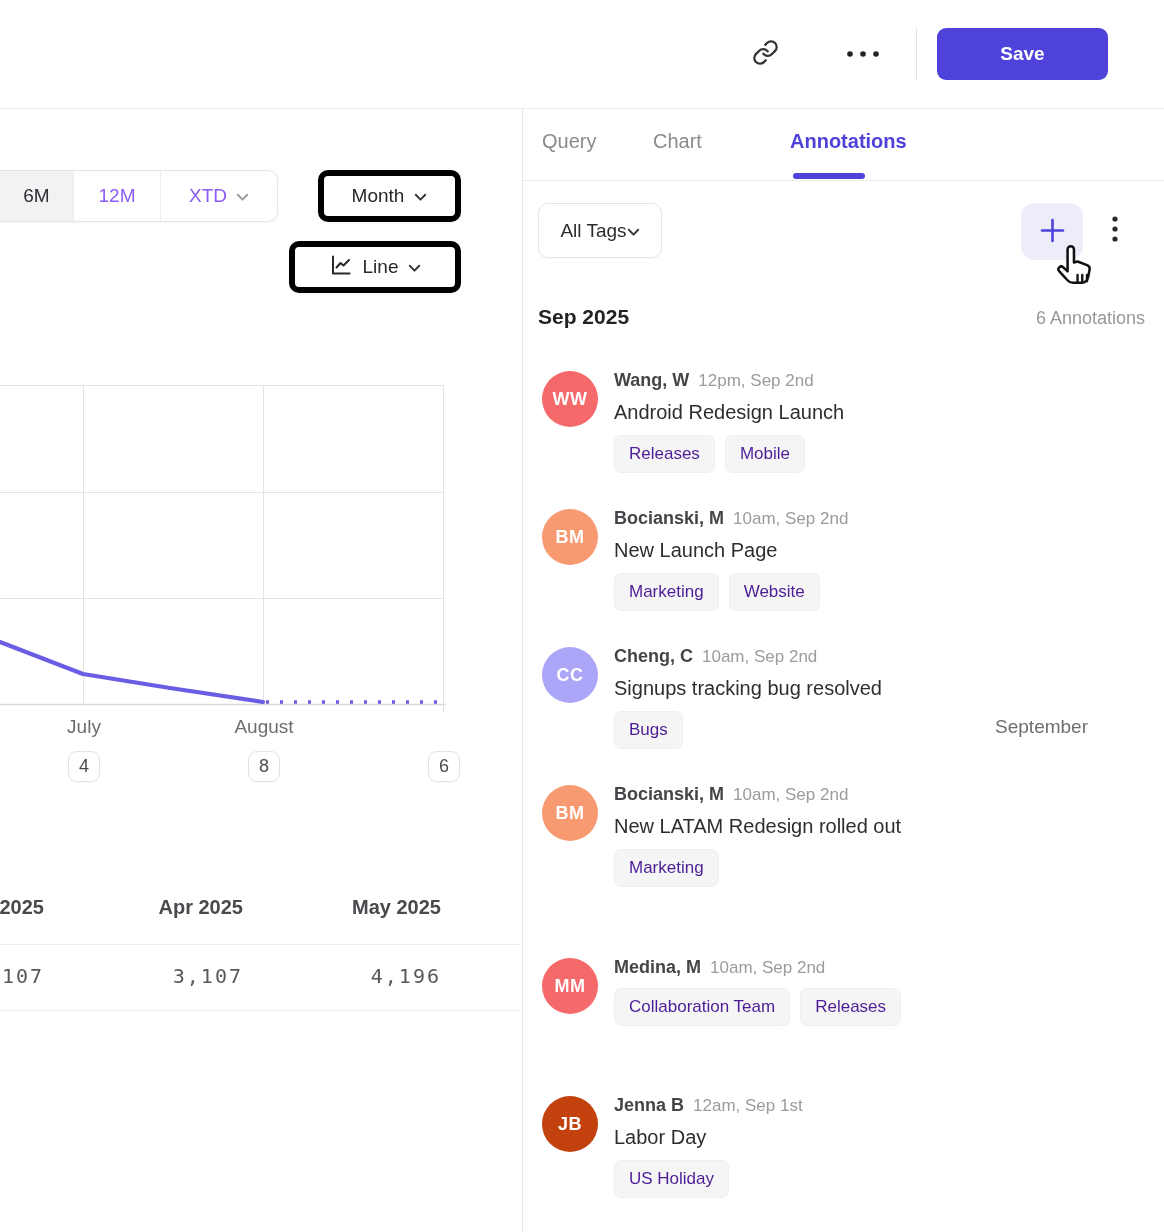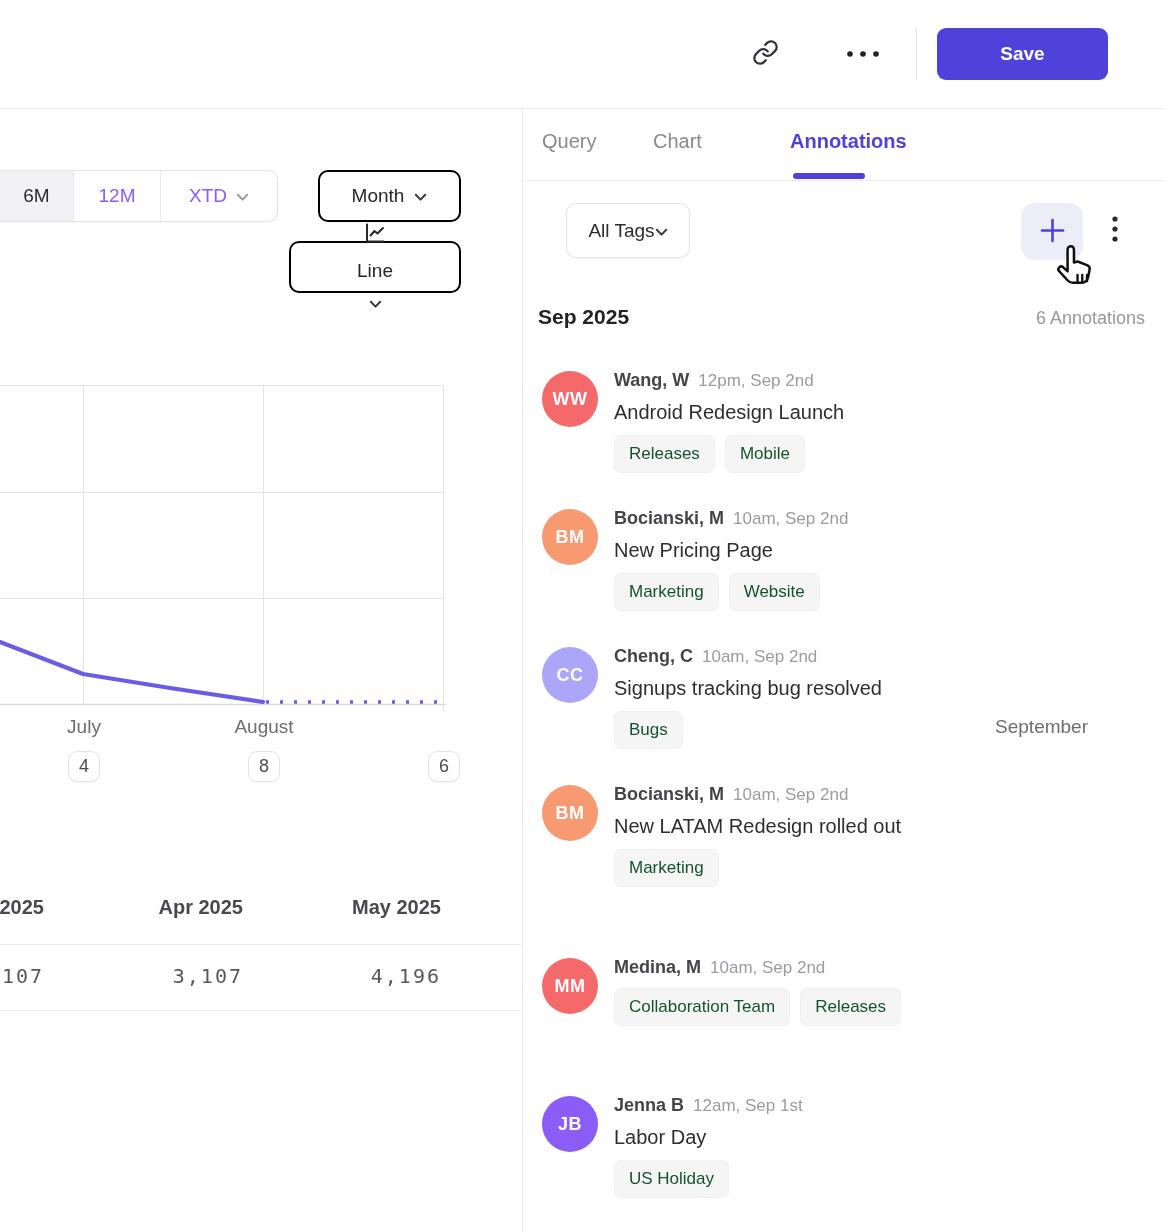--- a/index.html
+++ b/index.html
@@ -14,21 +14,21 @@
     background:var(--accent,#4E42DB); color:#fff; font-size:19px; font-weight:600; font-family:inherit; cursor:pointer;text-align:center; }
   .hdr-border { position:absolute; left:0; top:108px; width:1164px; height:1px; background:#ECECEE; }
 
   
   .seg { position:absolute; left:0; top:170px; height:52px; display:flex; background:#fff;
     border:1px solid #E4E4E6; border-left:none; border-radius:0 10px 10px 0; box-shadow:0 1px 2px rgba(25,25,50,.04); overflow:hidden; }
   .seg-item { display:flex; align-items:center; justify-content:center; gap:9px; font-size:19px; color:#8b5cf6; border-left:1px solid #ECECEE; cursor:pointer; }
   .seg-item:first-child { border-left:none; }
   .seg-item.active { background:#F2F2F4; color:#2E2E32; font-weight:500; }
   .ctl-btn { position:absolute; height:52px; display:flex; align-items:center; justify-content:center; gap:10px;
-    background:#fff; border:2px solid #000000; border-radius:10px; box-shadow:0 1px 2px rgba(25,25,50,.04);
+    background:#fff; border:6px solid #000000; border-radius:10px; box-shadow:0 1px 2px rgba(25,25,50,.04);
     font-size:19px; color:#28282C; font-family:inherit; cursor:pointer; }
 
   
   .chart-svg { position:absolute; left:0; top:0; }
   .tick-label { position:absolute; top:716px; font-size:19px; color:#6D6D73; white-space:nowrap; }
   .count-badge { position:absolute; top:751px; width:32px; height:31px; background:#fff; border:1px solid #E3E3E5; border-radius:9px;
     display:flex; align-items:center; justify-content:center; font-size:18px; color:#4C4C51; cursor:pointer; box-shadow:0 1px 2px rgba(25,25,50,.04); }
 
   
   .tbl-head { position:absolute; top:896px; font-size:20px; font-weight:600; color:#49494E; text-align:right; width:200px; }
@@ -37,40 +37,40 @@
 
   
   .v-divider { position:absolute; left:522px; top:108px; width:1px; height:1124px; background:#E8E8EA; }
   .tab { position:absolute; top:130px; font-size:20px; color:#8A8A8F; cursor:pointer; background:none; border:none; font-family:inherit; }
   .tab.active { color:var(--accent,#4E42DB); font-weight:600;margin-left:28px; }
   .tab-underline { position:absolute; left:793px; top:173px; width:72px; height:6px; border-radius:3px; background:var(--accent,#4E42DB); }
   .tab-border { position:absolute; left:523px; top:180px; width:641px; height:1px; background:#ECECEE; }
 
   .alltags-btn { position:absolute; left:538px; top:203px; width:124px; height:55px; border-radius:10px; background:#fff;
     border:1px solid #E4E4E6; box-shadow:0 1px 2px rgba(25,25,50,.04); display:flex; align-items:center; justify-content:center; 
-    font-size:19px; color:#2C2C30; font-family:inherit; cursor:pointer;margin-left:28px; }
+    font-size:19px; color:#2C2C30; font-family:inherit; cursor:pointer; }
   .add-btn { position:absolute; left:1021px; top:203px; width:62px; height:57px; border:none; border-radius:14px; background:#EDEDF9;
     display:flex; align-items:center; justify-content:center; cursor:pointer; }
   .kebab-btn { position:absolute; left:1101px; top:212px; width:28px; height:38px; background:none; border:none; display:flex; align-items:center; justify-content:center; cursor:pointer; }
   .cursor-hand { position:absolute; left:1054px; top:243px; pointer-events:none; }
 
   .month-header { position:absolute; left:538px; top:305px; font-size:21px; font-weight:700; color:#232327; }
   .count-label { position:absolute; right:19px; top:308px; font-size:18px; color:#97979C; }
 
   .anno-item { position:absolute; left:542px; width:400px; cursor:pointer; }
   .avatar { position:absolute; left:0; top:0; width:56px; height:56px; border-radius:50%; display:flex; align-items:center; justify-content:center;
     color:#fff; font-size:18px; font-weight:700; letter-spacing:.5px; }
   .anno-body { margin-left:72px; width:302px; }
   .anno-head { height:24px; line-height:18px; white-space:nowrap; }
   .anno-name { font-size:18px; font-weight:700; color:#454549; }
   .anno-time { font-size:17px; color:#9B9BA0; margin-left:9px; }
   .anno-title { font-size:20px; line-height:34px; color:#2E2E32; }
   .anno-tags { margin-top:6px; display:flex; gap:10px; flex-wrap:wrap; }
   .tag-pill { display:inline-flex; align-items:center; background:#F5F5F6; border:1px solid #EFEFF1; border-radius:7px;
-    padding:8px 14px; font-size:17px; color:#14532d; white-space:nowrap; }
+    padding:8px 14px; font-size:17px; color:#4c1d95; white-space:nowrap; }
 </style>
 </head>
 <body>
 
 <div id="stage">
 
   <button class="icon-btn" style="left:746px;top:38px;width:38px;height:32px;">
     <span>
       <svg width="27" height="27" viewBox="0 0 24 24" fill="none" stroke="#323236" stroke-width="2" stroke-linecap="round" stroke-linejoin="round">
         <path d="M10 13a5 5 0 0 0 7.54.54l3-3a5 5 0 0 0-7.07-7.07l-1.72 1.71"></path>
@@ -109,21 +109,21 @@
 
   <button class="ctl-btn" style="left:318px;top:170px;width:143px;">
     <span>Month</span>
     <span>
       <svg width="13" height="9" viewBox="0 0 13 9" fill="none" stroke="#3A3A3E" stroke-width="2" stroke-linecap="round" stroke-linejoin="round">
           <polyline points="1.8,1.8 6.5,6.6 11.2,1.8"></polyline>
         </svg>
     </span>
   </button>
 
-  <button class="ctl-btn" style="left:289px;top:241px;width:172px;flex-direction:column;">
+  <button class="ctl-btn" style="left:289px;top:241px;width:172px;">
     <span>
       <svg width="24" height="24" viewBox="0 0 24 24" fill="none" stroke="#28282C" stroke-width="2" stroke-linecap="round" stroke-linejoin="round">
         <path d="M4 3.5v17h16.5"></path>
           <polyline points="7.5,14.5 11.5,10 14.5,12.5 20,7"></polyline>
       </svg>
     </span>
     <span>Line</span>
     <span>
       <svg width="13" height="9" viewBox="0 0 13 9" fill="none" stroke="#3A3A3E" stroke-width="2" stroke-linecap="round" stroke-linejoin="round">
           <polyline points="1.8,1.8 6.5,6.6 11.2,1.8"></polyline>
@@ -218,21 +218,21 @@
         <span class="tag-pill">Releases</span>
         <span class="tag-pill">Mobile</span>
       </div>
     </div>
   </div>
 
   <div class="anno-item" style="top:509px;">
     <div class="avatar" style="background-color: rgb(248, 154, 113);">BM</div>
     <div class="anno-body">
       <div class="anno-head"><span class="anno-name">Bocianski, M</span><span class="anno-time">10am, Sep 2nd</span></div>
-      <div class="anno-title">New Pricing Page</div>
+      <div class="anno-title">New Launch Page</div>
       <div class="anno-tags">
         <span class="tag-pill">Marketing</span>
         <span class="tag-pill">Website</span>
       </div>
     </div>
   </div>
 
   <div class="anno-item" style="top:647px;">
     <div class="avatar" style="background-color: rgb(172, 166, 248);">CC</div>
     <div class="anno-body">
@@ -260,21 +260,21 @@
     <div class="anno-body">
       <div class="anno-head"><span class="anno-name">Medina, M</span><span class="anno-time">10am, Sep 2nd</span></div>
       <div class="anno-tags">
         <span class="tag-pill">Collaboration Team</span>
         <span class="tag-pill">Releases</span>
       </div>
     </div>
   </div>
 
   <div class="anno-item" style="top:1096px;">
-    <div class="avatar" style="background-color: #8b5cf6;">JB</div>
+    <div class="avatar" style="background-color: #c2410c;">JB</div>
     <div class="anno-body">
       <div class="anno-head"><span class="anno-name">Jenna B</span><span class="anno-time">12am, Sep 1st</span></div>
       <div class="anno-title">Labor Day</div>
       <div class="anno-tags">
         <span class="tag-pill">US Holiday</span>
       </div>
     </div>
   </div>
 
 </div>

